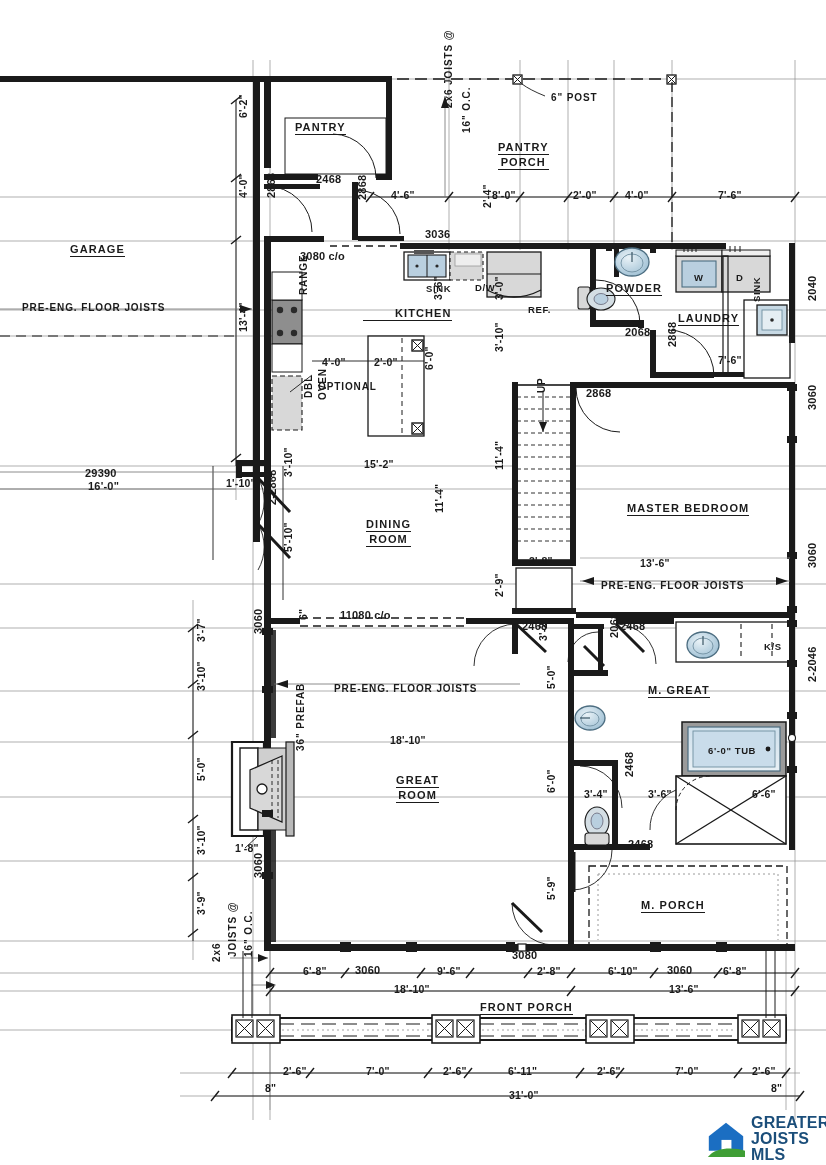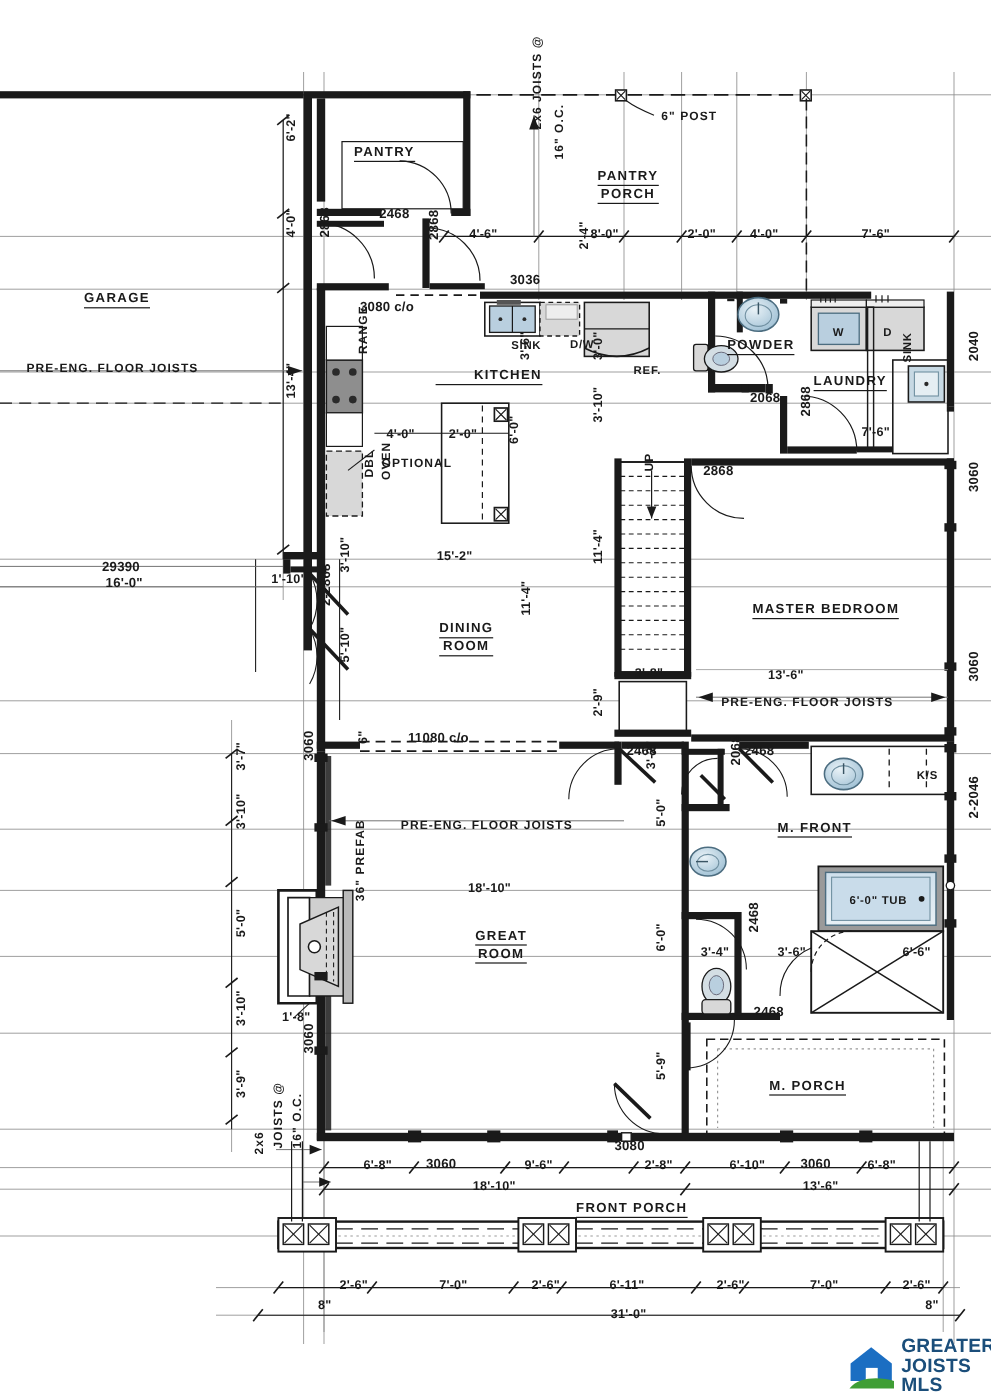--- a/index.html
+++ b/index.html
@@ -557,21 +557,21 @@
       <div class="lbl room" style="left: 678px; top: 313px;">LAUNDRY</div>
       <div class="lbl room two" style="left: 366px; top: 519px;">
         <span>DINING</span>
         <span>ROOM</span>
       </div>
       <div class="lbl room" style="left: 627px; top: 503px;">MASTER BEDROOM</div>
       <div class="lbl room two" style="left: 396px; top: 775px;">
         <span>GREAT</span>
         <span>ROOM</span>
       </div>
-      <div class="lbl room" style="left: 648px; top: 685px;">M. FRONT</div>
+      <div class="lbl room" style="left: 648px; top: 685px;">M. GREAT</div>
       <div class="lbl room" style="left: 641px; top: 900px;">M. PORCH</div>
       <div class="lbl room" style="left: 480px; top: 1002px;">FRONT PORCH</div>
       <div class="lbl note" style="left: 22px; top: 303px;">PRE-ENG. FLOOR JOISTS</div>
       <div class="lbl note" style="left: 601px; top: 581px;">PRE-ENG. FLOOR JOISTS</div>
       <div class="lbl note" style="left: 334px; top: 684px;">PRE-ENG. FLOOR JOISTS</div>
       <div class="lbl note" style="left: 551px; top: 93px;">6" POST</div>
       <div class="lbl note" style="left: 318px; top: 382px;">OPTIONAL</div>
       <div class="lbl note vert" style="left: 444px; top: 108px; transform-origin: left top;">2x6 JOISTS @</div>
       <div class="lbl note vert" style="left: 462px; top: 133px; transform-origin: left top;">16" O.C.</div>
       <div class="lbl note vert" style="left: 212px; top: 962px; transform-origin: left top;">2x6</div>

